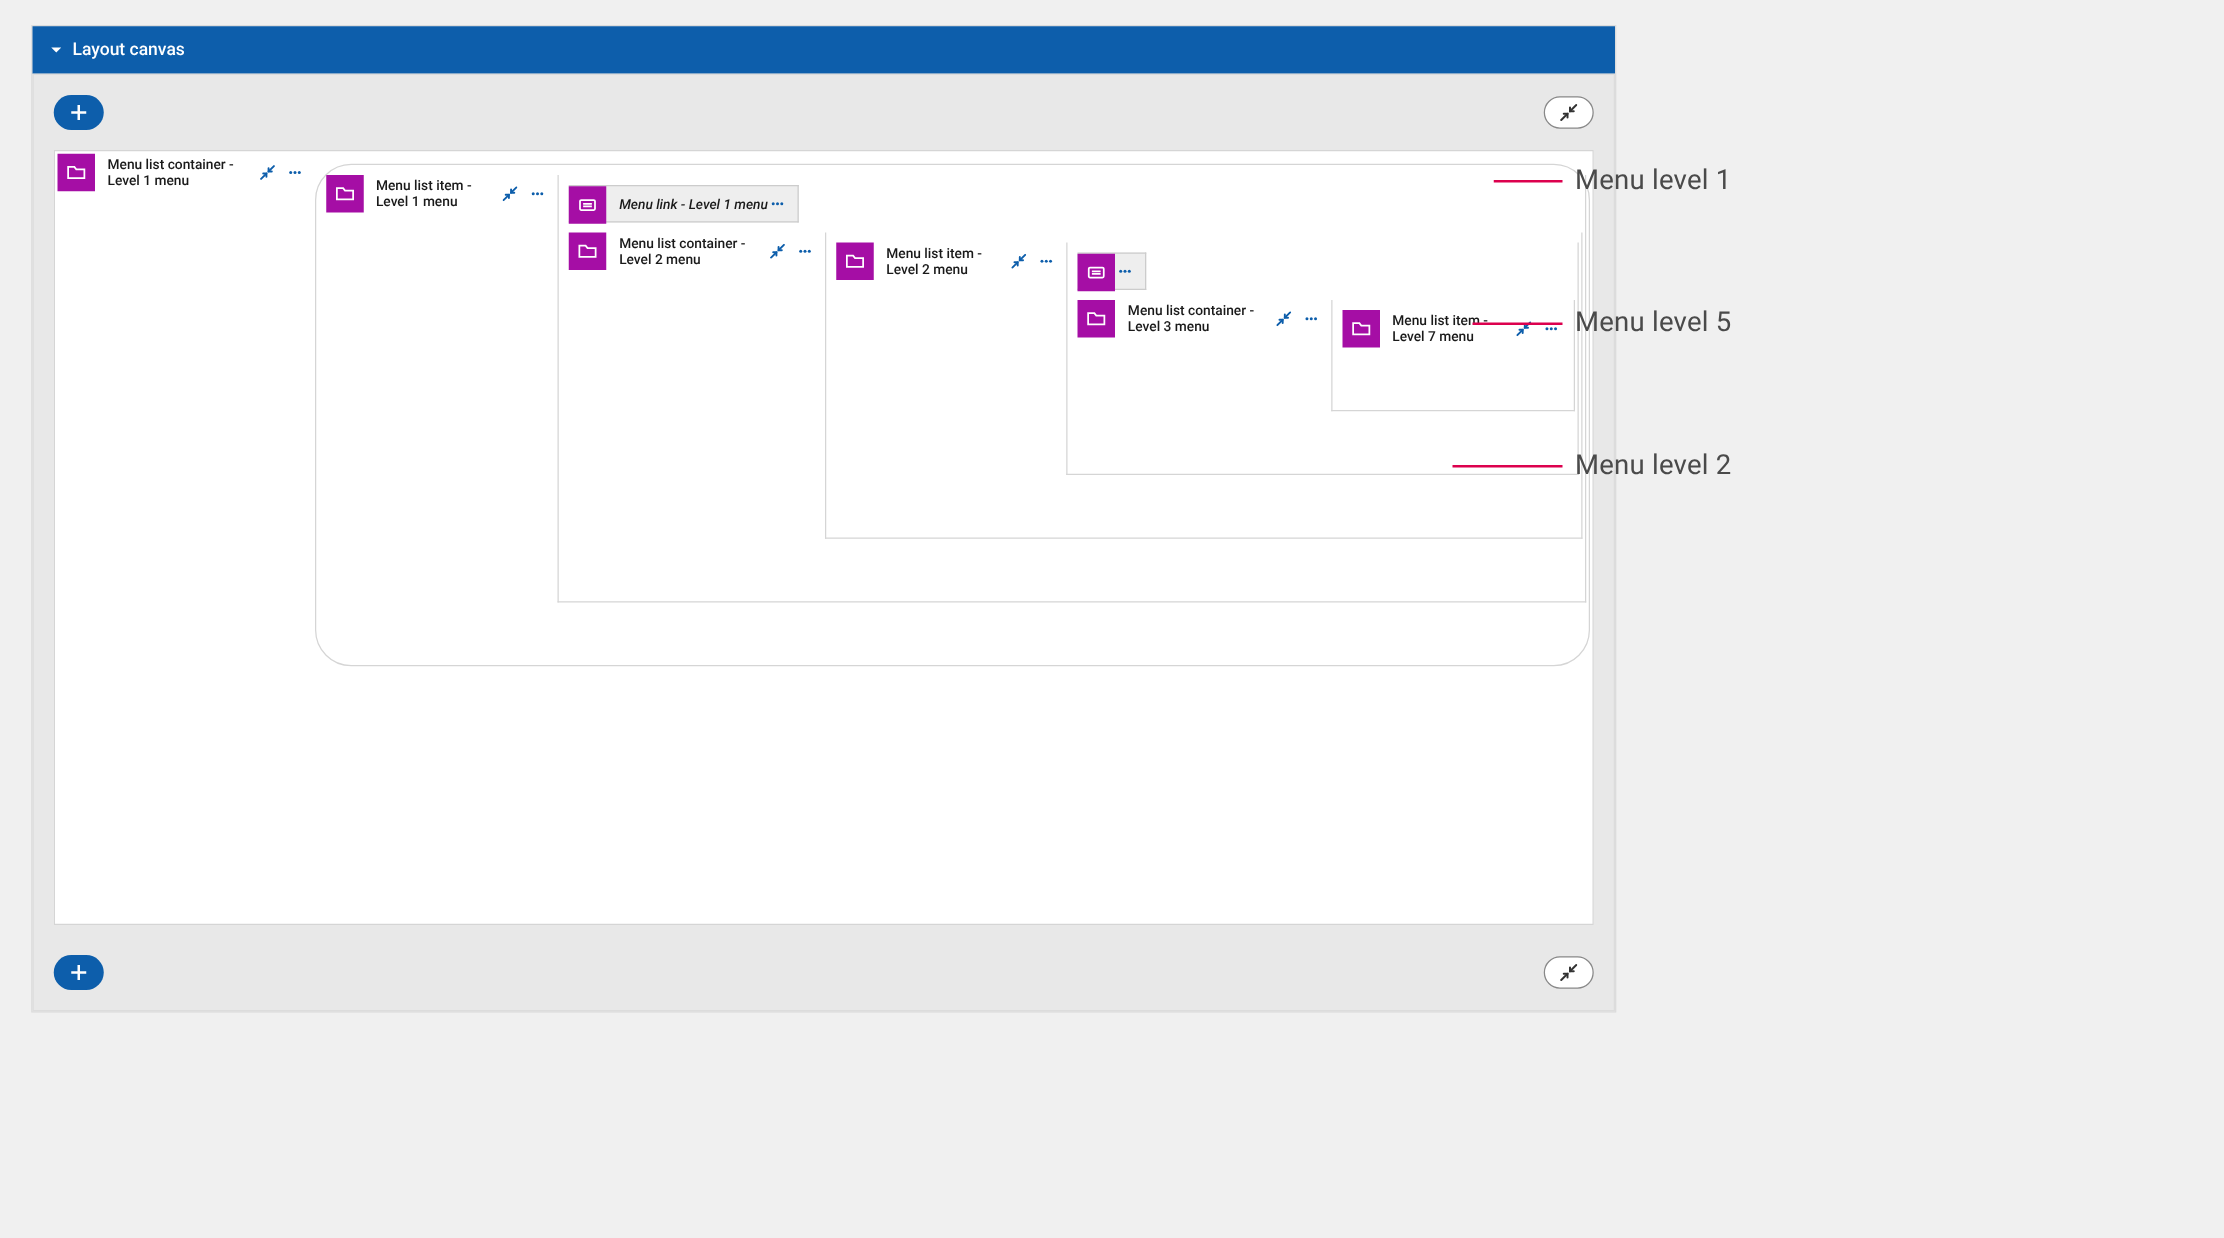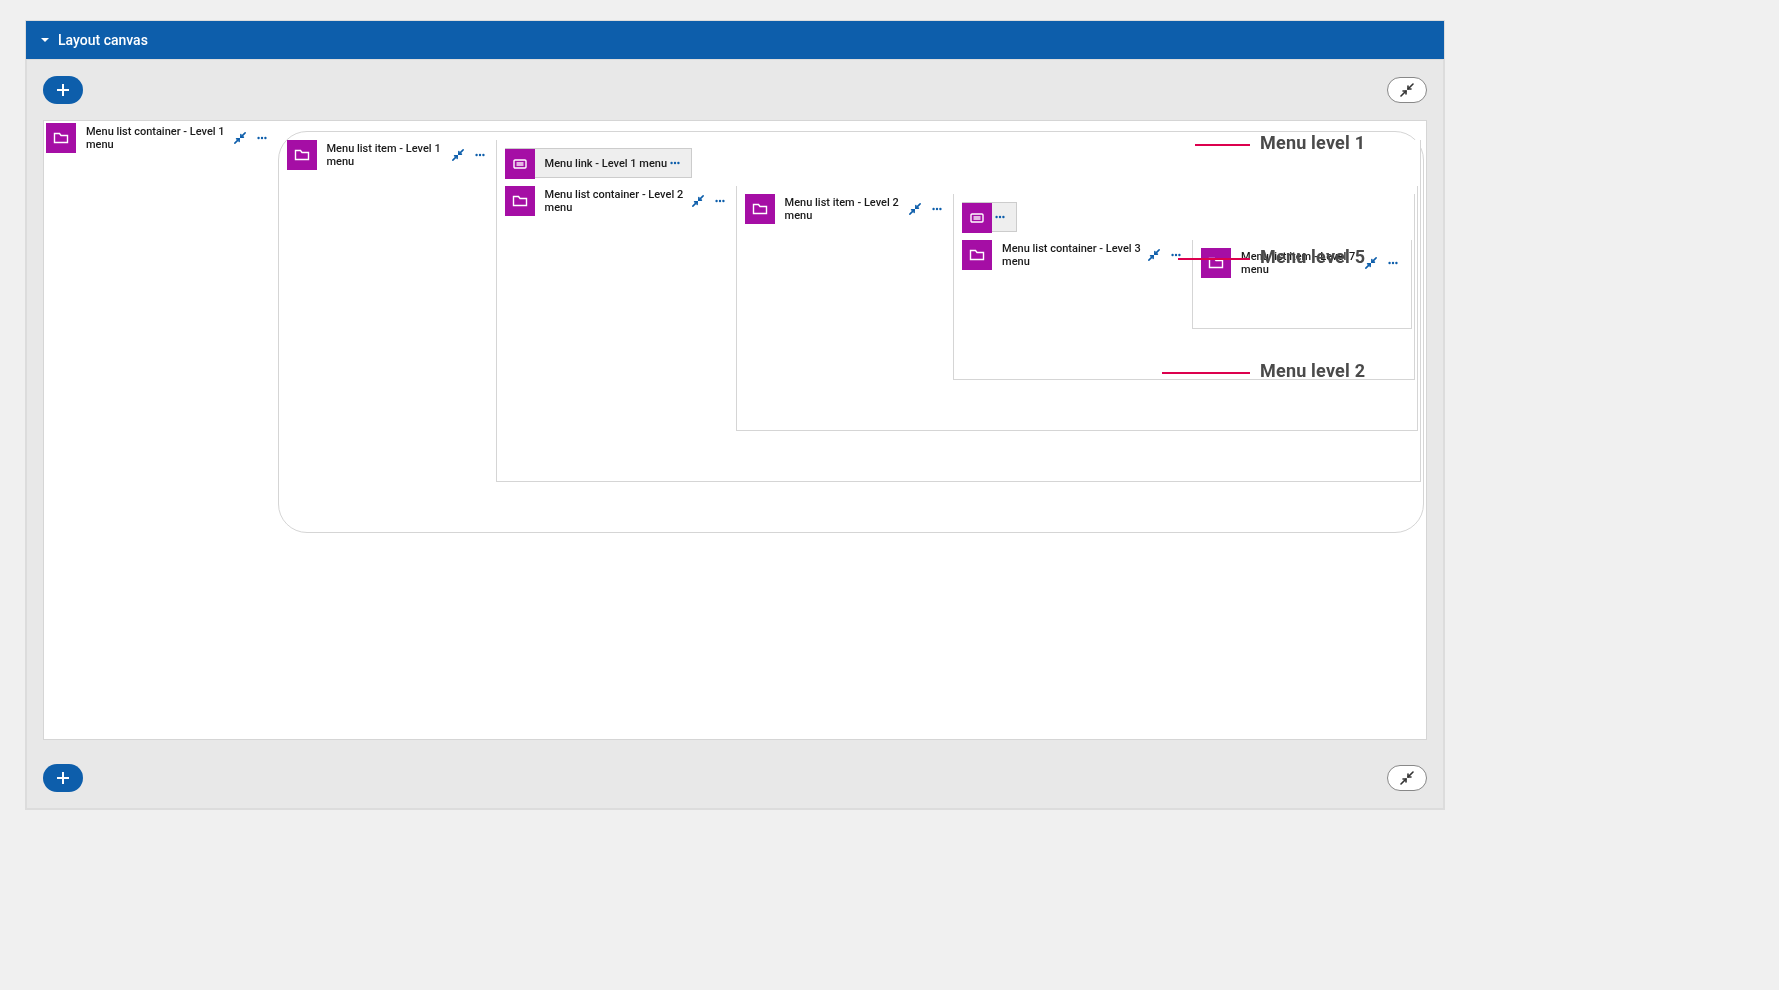--- a/index.html
+++ b/index.html
@@ -13,21 +13,21 @@
       width: 1779px;
       height: 990px;
       padding: 20px 0 0 0;
     }
     .stage {
       position: relative;
       width: 100%;
       height: 100%;
     }
     .panel {
-      width: 1420px;
+      width: 1268px;
       margin-left: 25px;
       background: #e8e8e8;
       border: 1px solid #dcdcdc;
     }
     .panel-header {
       background: #0d5eab;
       color: #fff;
       height: 38px;
       display: flex;
       align-items: center;
@@ -99,20 +99,21 @@
     }
     .row {
       display: flex;
       align-items: stretch;
       height: 30px;
     }
     .row.link {
       background: #eeeeee;
       border: 1px solid #ccc;
       border-left: none;
+      font-style: italic;
     }
     .row.container-row {
       background: #fff;
     }
     .row.item-row {
       background: #fff;
     }
     .icon-tile {
       background: #a50ea5;
       width: 30px;
@@ -169,22 +170,22 @@
       margin-top: 8px;
       border-radius: 29px;
     }
     .link-wrap .row.link {
       border-left: none;
     }
 
     
     .annotation {
       position: absolute;
-      font-size: 18px;
-      font-weight: 700;
+      font-size: 22px;
+      font-weight: 400;
       color: #4a4a4a;
       letter-spacing: 0.2px;
     }
     .anno-line {
       position: absolute;
       height: 2px;
       background: #dc004e;
     }
   </style>
 </head>

